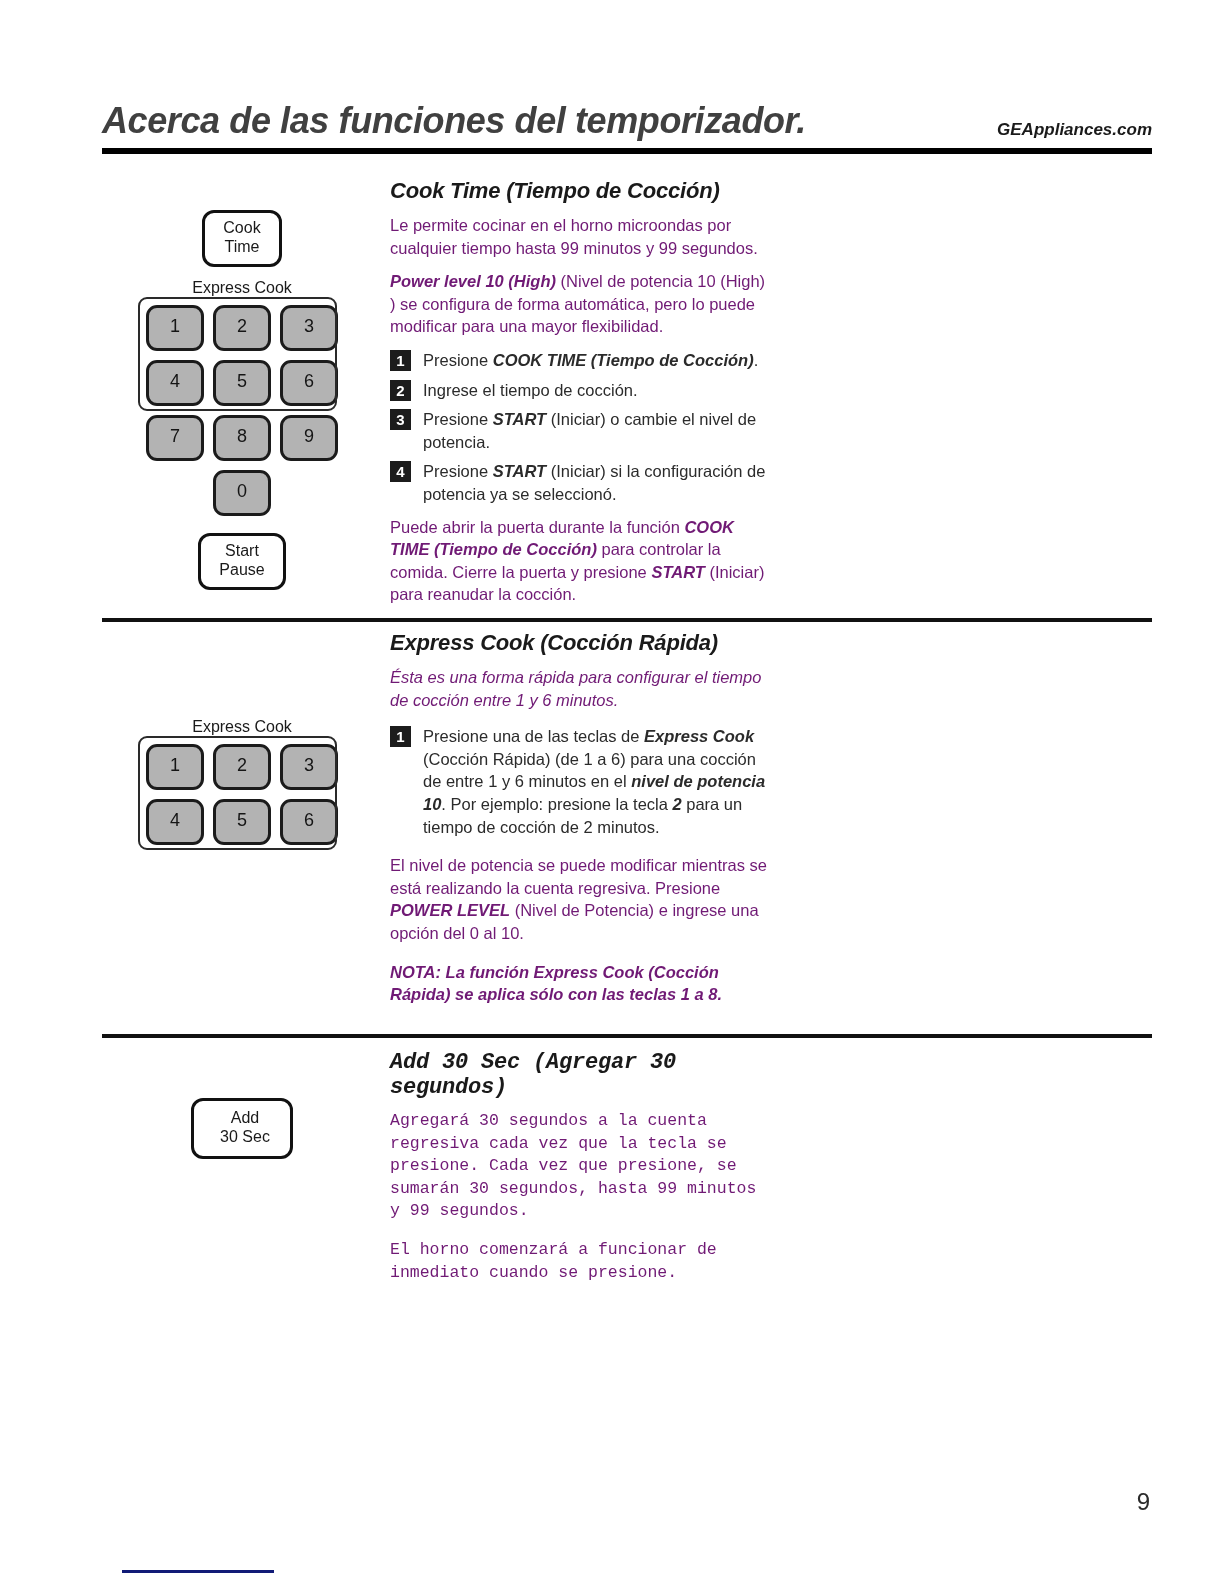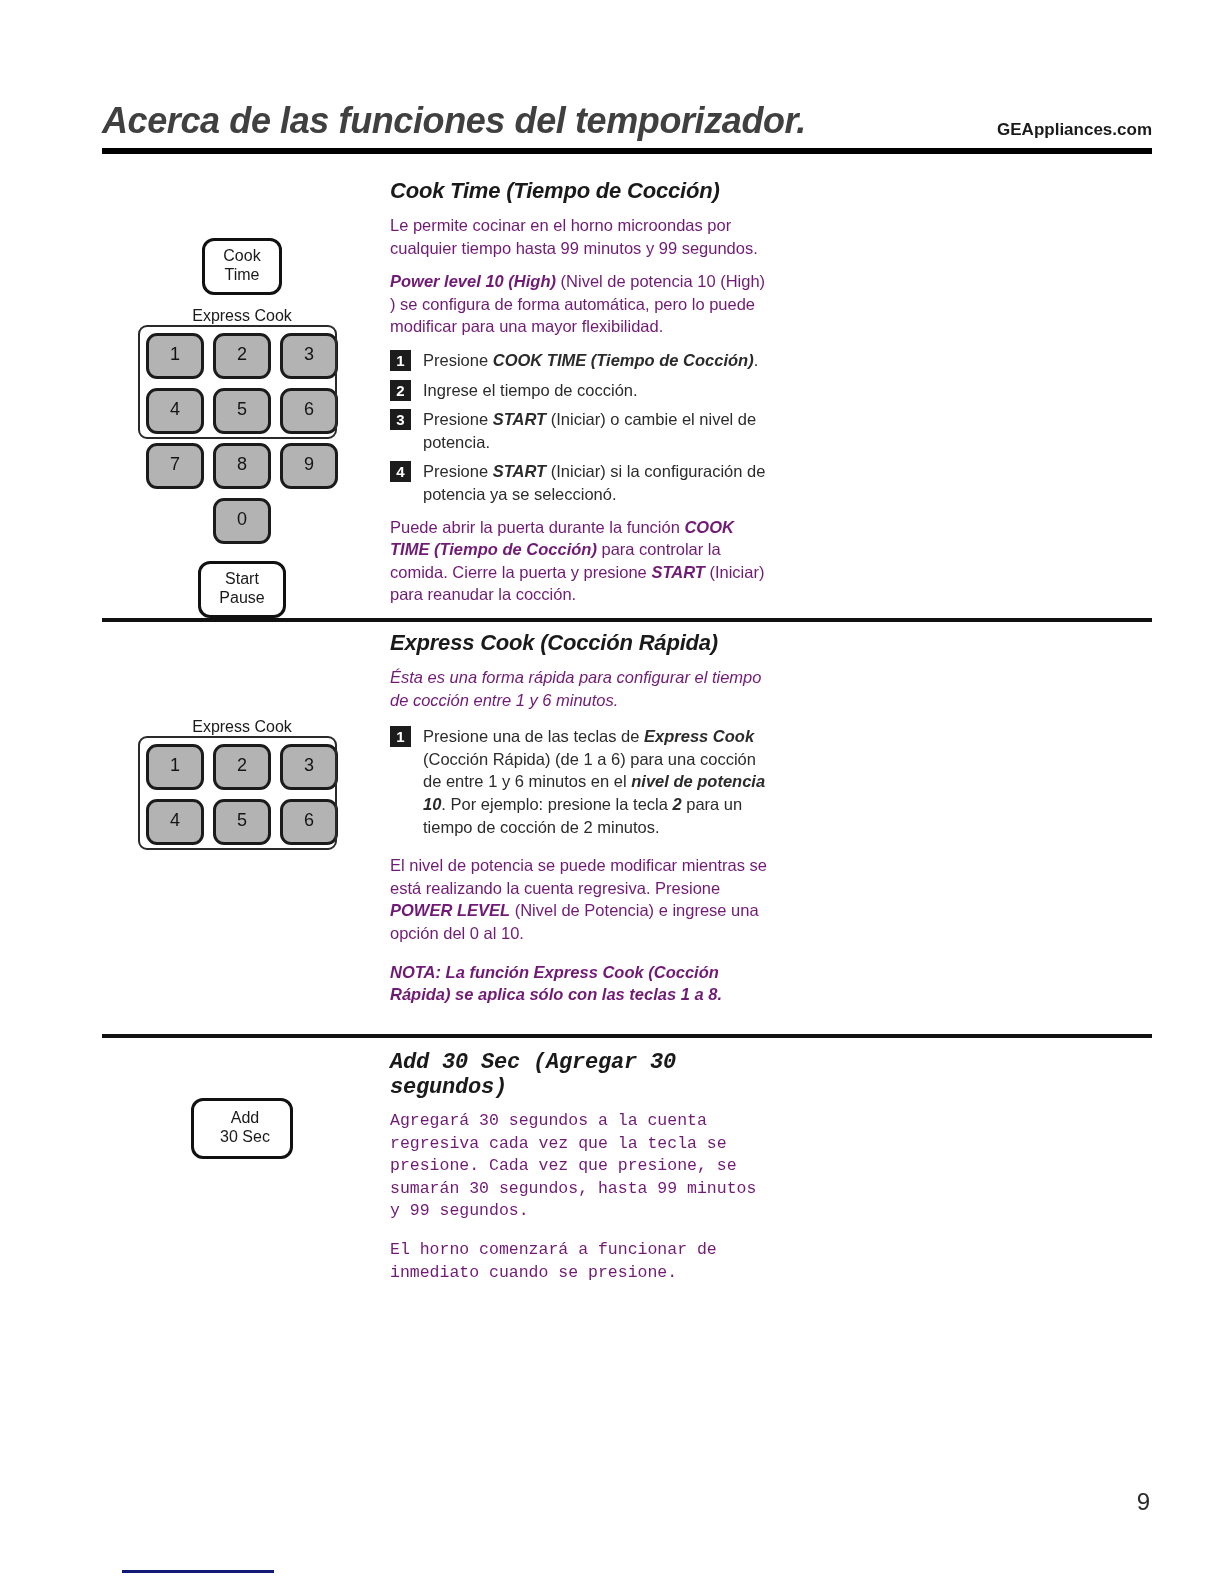--- a/index.html
+++ b/index.html
@@ -33,20 +33,21 @@
     font-style: italic;
     letter-spacing: -0.4px;
     white-space: nowrap;
     color: #404040;
   }
   .header-site {
     position: absolute;
     right: 0;
     top: 20px;
     font-size: 17px;
+    font-style: italic;
     font-weight: 600;
     color: #1a1a1a;
     white-space: nowrap;
   }
   .header-rule {
     position: absolute;
     left: 102px;
     top: 148px;
     width: 1050px;
     height: 6px;
@@ -194,21 +195,21 @@
 <body>
 
 <div class="page-header">
   <div class="header-title">Acerca de las funciones del temporizador.</div>
   <div class="header-site">GEAppliances.com</div>
 </div>
 <div class="header-rule"></div>
 
 <div class="section" style="top:0;">
 
-  <div class="art-col" style="top:238px;">
+  <div class="art-col" style="top:210px;">
     <div class="panel-btn">Cook
 Time</div>
     <div class="panel-label">Express Cook</div>
 
     <div class="keypad">
       <div class="express-bracket" style="left:-8px; top:-8px; width:199px; height:114px;"></div>
       <div class="keyrow">
         <div class="key">1</div>
         <div class="key">2</div>
         <div class="key">3</div>

